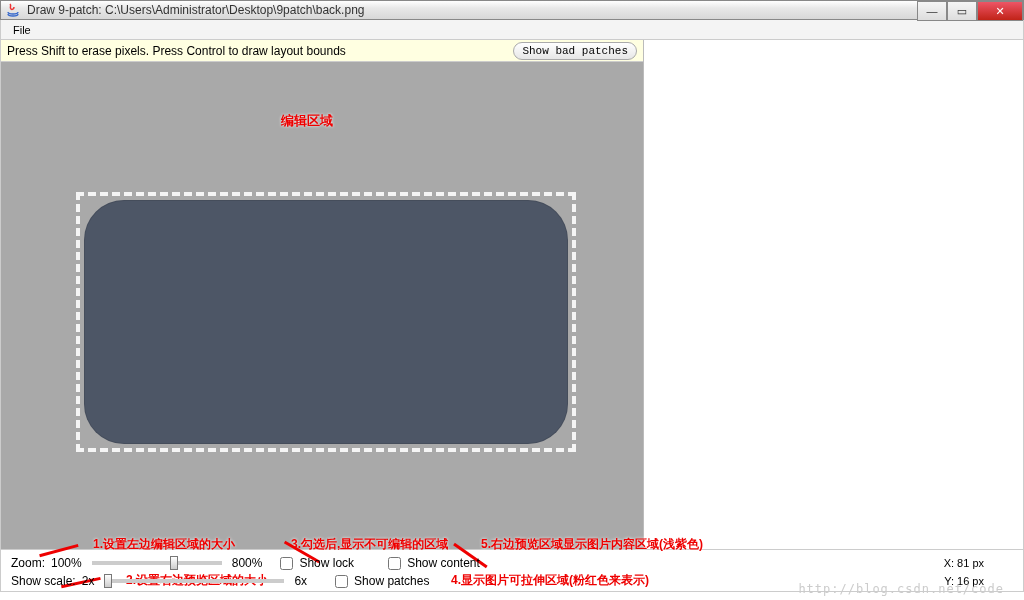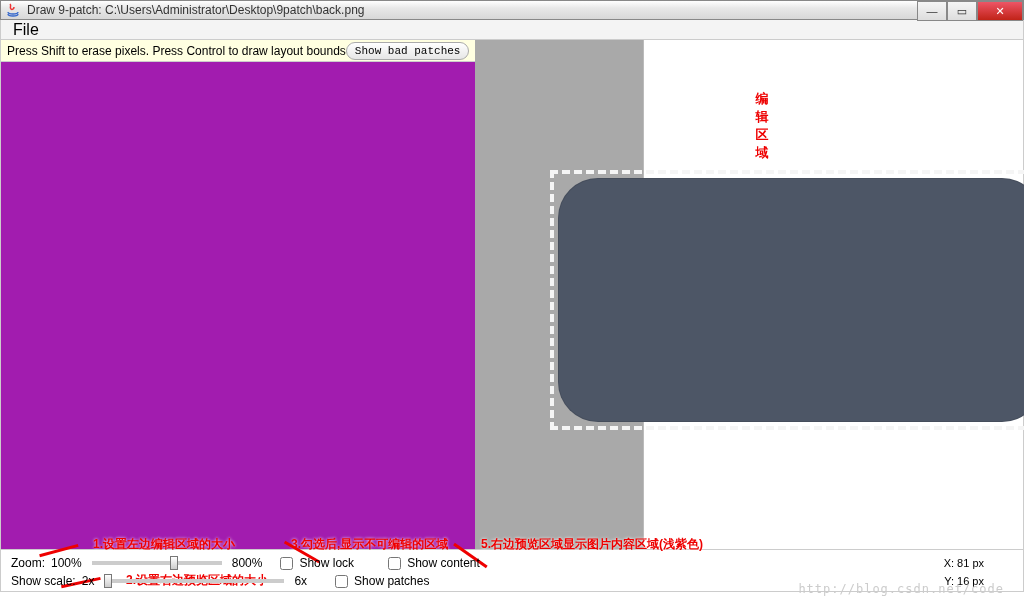--- a/index.html
+++ b/index.html
@@ -6,27 +6,27 @@
 body { width:1024px; height:600px; background:#fff; overflow:hidden; position:relative; }
 
 
 .titlebar { height:20px; background:linear-gradient(#fff,#e8e8e8 40%,#d8d8d8); border:1px solid #888; display:flex; align-items:center; padding:0 4px; font-size:12px; color:#333; position:relative; }
 .java-icon { width:16px; height:16px; margin-right:6px; position:relative; }
 .java-icon svg { width:16px; height:16px; }
 .winbtns { position:absolute; right:0; top:0; display:flex; }
 .winbtn { width:30px; height:20px; background:linear-gradient(#f5f5f5,#ddd); border:1px solid #888; display:flex; align-items:center; justify-content:center; font-size:11px; }
 .winbtn.close { width:46px; background:linear-gradient(#e56,#c12318); color:#fff; }
 
-.menubar { height:20px; border:1px solid #ccc; border-top:none; display:flex; align-items:center; padding:0 6px; font-size:16px; background:#f4f4f4; }
+.menubar { height:20px; border:1px solid #ccc; border-top:none; display:flex; align-items:center; padding:0 6px; font-size:11px; background:#f4f4f4; }
 .menubar span { padding:2px 6px; }
 
 .content { display:flex; height:510px; border:1px solid #ccc; border-top:none; position:relative; }
 
 
-.editpane { flex:0 0 643px; display:flex; flex-direction:row; background:#a21caf; border-right:1px solid #bbb; position:relative; }
+.editpane { flex:0 0 643px; display:flex; flex-direction:column; background:#a21caf; border-right:1px solid #bbb; position:relative; }
 .infobar { height:22px; background:#ffffe1; border-bottom:1px solid #ccc; display:flex; align-items:center; padding:0 6px; font-size:12px; font-family:"Courier New",monospace; }
 .infobar .spacer { flex:1; }
 .infobar button { font-size:11px; font-family:"Courier New",monospace; padding:2px 8px; background:linear-gradient(#fff,#e6e6e6); border:1px solid #aaa; border-radius:9px; }
 .edit-canvas { flex:1; position:relative; background:#a9a9a9; }
 .annot-red { position:absolute; color:#e00; font-size:13px; font-weight:bold; font-family:"SimSun","宋体",sans-serif; pointer-events:none; text-shadow:0 0 3px #fff; }
 .patch-frame { position:absolute; left:75px; top:130px; width:500px; height:260px; }
 .dashed-border { position:absolute; inset:0; border:4px dashed #f5f5f5; }
 .rounded-shape { position:absolute; inset:8px; background:#4d5666; border-radius:40px; box-shadow:0 0 0 1px rgba(0,0,0,.1) inset; image-rendering:pixelated; }
 .pixelated { filter:blur(.4px); }
 
@@ -118,20 +118,21 @@
     <span style="width:6px;"></span>
     <input type="checkbox" style="">
     <label>Show lock</label>
     <span style="width:22px;"></span>
     <input type="checkbox" style="">
     <label>Show content</label>
     <span class="coord">X: 81 px</span>
   </div>
 
   <div class="annot-red" style="left:125px;top:22px;font-size:12px;">2.设置右边预览区域的大小</div>
+  <div class="annot-red" style="left:450px;top:22px;font-size:12px;">4.显示图片可拉伸区域(粉红色来表示)</div>
   <div class="redarrow" style="left:60px;top:26px;transform:rotate(-12deg);"></div>
 
   <div class="crow">
     <label>Show scale:</label>
     <span>2x</span>
     <div class="slider" style="width:180px;">
         <div class="thumb" style="left:0;"></div>
       </div>
     <span>6x</span>
     <span style="width:16px;"></span>

